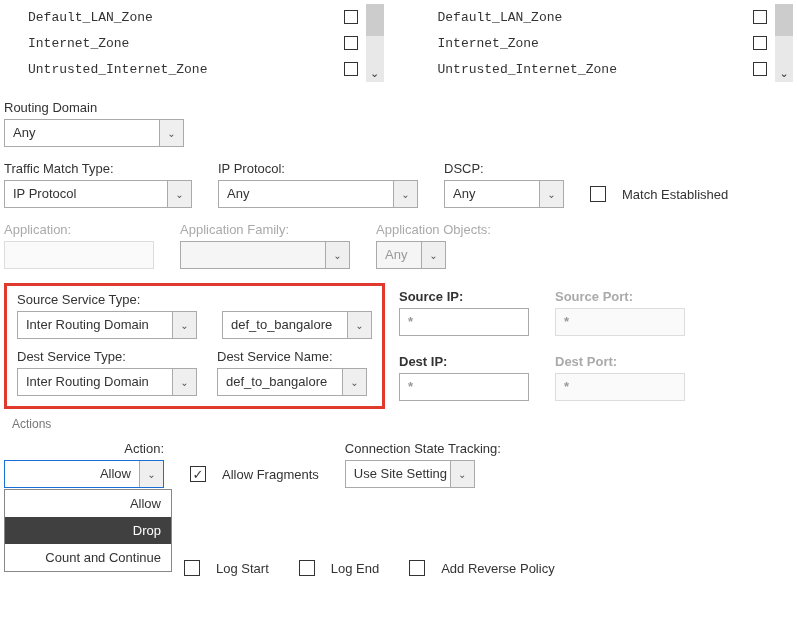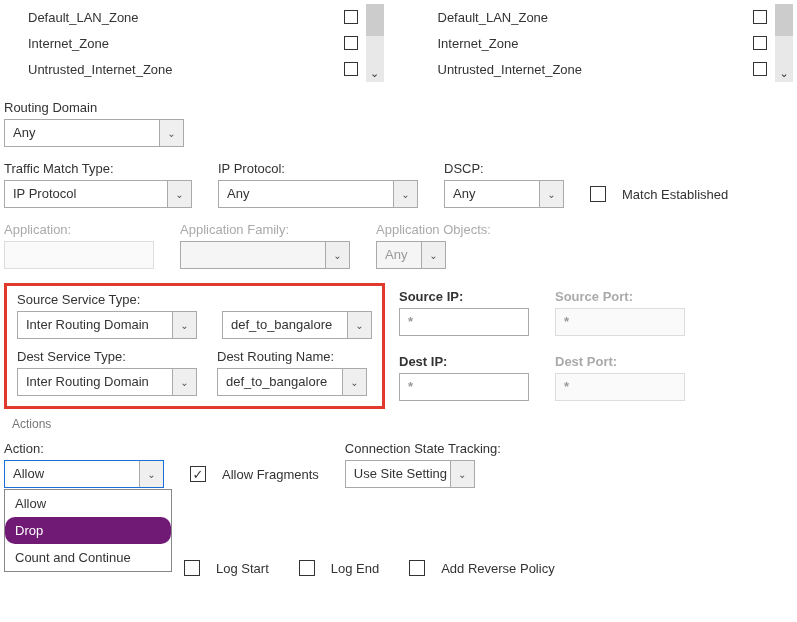--- a/index.html
+++ b/index.html
@@ -1,20 +1,20 @@
 <!DOCTYPE html>
 <html><head>
 <meta charset="utf-8">
 <style>
 * { box-sizing: border-box; margin: 0; padding: 0; }
 body { font-family: "Segoe UI", Arial, sans-serif; font-size: 13px; color: #333; background: #fff; padding: 4px; width: 797px; }
 .zone-area { display: flex; gap: 30px; margin-bottom: 18px; }
 .zone-col { position: relative; width: 380px; }
 .zone-list { display: flex; }
-.zone-items { flex: 1; }
+.zone-items { flex: 1; font-family: Liberation Mono, monospace; }
 .zone-row { display: flex; align-items: center; justify-content: space-between; padding: 4px 8px 4px 24px; height: 26px; }
 .zone-label { white-space: nowrap; overflow: hidden; }
 .cb { width: 14px; height: 14px; border: 1.5px solid #333; background: #fff; display: inline-block; flex-shrink: 0; }
 .scroll-track { width: 18px; background: #e8e8e8; position: relative; height: 78px; }
 .scroll-thumb { position: absolute; left:0; right:0; top:0; height:32px; background:#ccc; }
 .scroll-arrow { position:absolute; left:0; right:0; bottom:2px; text-align:center; font-size:11px; color:#333; }
 .section { margin-bottom: 14px; }
 .field-label { font-size: 13px; color: #333; margin-bottom: 4px; }
 .field-label.disabled { color: #aaa; }
 .select { display: inline-flex; align-items: stretch; border: 1px solid #aaa; background: #fff; height: 28px; }
@@ -27,21 +27,21 @@
 .row { display:flex; gap: 26px; align-items:flex-end; margin-bottom: 14px; }
 .col { display:flex; flex-direction:column; }
 .inline-check { display:inline-flex; align-items:center; gap:16px; }
 .cbx { width:16px; height:16px; border:1.5px solid #333; display:inline-flex; align-items:center; justify-content:center; background:#fff; }
 .cbx.checked::after { content:"✓"; font-size:13px; line-height:1; }
 .red-box { border: 3px solid #e03a2f; padding: 6px 10px 10px 10px; margin-bottom: 6px; }
 .actions-label { color:#777; font-size:12px; margin: 2px 0 10px 8px; }
 .dropdown-open { position: relative; }
 .dd-list { position:absolute; left:0; top:28px; width:168px; border:1px solid #888; background:#fff; z-index:5; }
 .dd-item { padding:6px 10px; }
-.dd-item.sel { background:#701a75; color:#fff;border-radius:10px; }
+.dd-item.sel { background:#404040; color:#fff; }
 .cursor { position:absolute; font-size:17px; color:#000; pointer-events:none; }
 </style>
 </head>
 <body>
 
 <div class="zone-area">
   <div class="zone-col">
     <div class="zone-list">
       <div class="zone-items">
         <div class="zone-row">
@@ -163,21 +163,21 @@
     </div>
     <div class="row" style="gap:20px; margin-bottom:0;">
       <div class="col">
         <div class="field-label">Dest Service Type:</div>
         <div class="select" style="width:180px">
           <span class="value">Inter Routing Domain</span>
             <span class="btn">⌄</span>
         </div>
       </div>
       <div class="col">
-        <div class="field-label">Dest Routing Name:</div>
+        <div class="field-label">Dest Service Name:</div>
         <div class="select" style="width:150px">
           <span class="value">def_to_bangalore</span>
             <span class="btn">⌄</span>
         </div>
       </div>
     </div>
   </div>
   <div style="padding-top:6px;font-weight:bold;">
     <div class="row" style="gap:26px; margin-bottom:18px;">
       <div class="col">
@@ -197,21 +197,21 @@
       <div class="col">
         <div class="field-label disabled">Dest Port:</div>
         <div class="textbox disabled" style="width:130px"><span>*</span></div>
       </div>
     </div>
   </div>
 </div>
 
 <div class="actions-label">Actions</div>
 
-<div class="row" style="align-items:flex-end;">
+<div class="row" style="align-items:flex-end;text-align:right;">
   <div class="col dropdown-open" style="position:relative;">
     <div class="field-label">Action:</div>
     <div class="select" style="width:160px; border-color:#1a6fd6;">
       <span class="value">Allow</span>
         <span class="btn">⌄</span>
     </div>
     <div class="dd-list" style="top:48px;">
       <div class="dd-item">Allow</div>
       <div class="dd-item sel">Drop</div>
       <div class="dd-item">Count and Continue</div>

